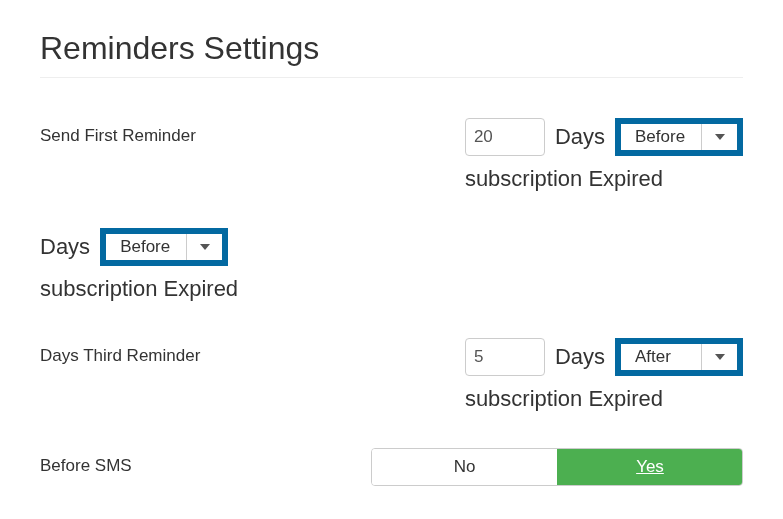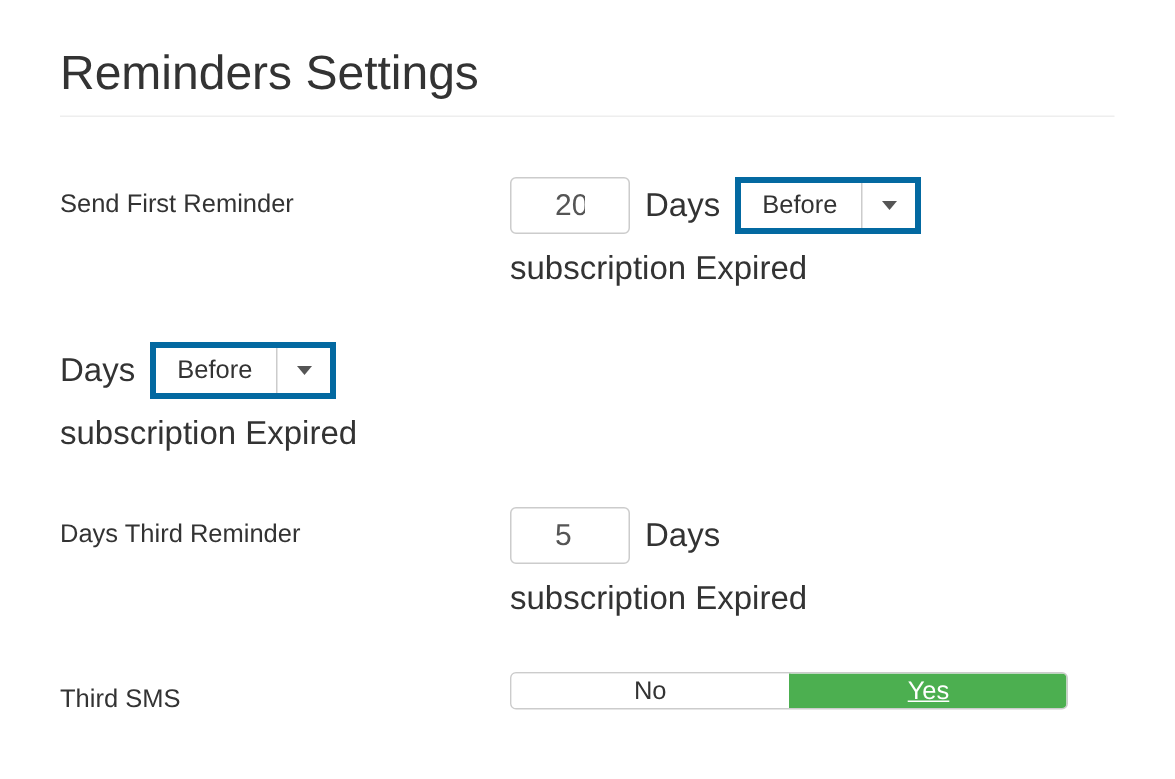--- a/index.html
+++ b/index.html
@@ -22,20 +22,21 @@
     }
     hr.divider {
       border: none;
       border-top: 1px solid #eee;
       margin-bottom: 40px;
     }
     .form-row {
       display: flex;
       align-items: flex-start;
       margin-bottom: 36px;
+      justify-content: space-between;
     }
     .form-row:last-child {
       margin-bottom: 0;
     }
     .form-label {
       width: 300px;
       flex-shrink: 0;
       font-size: 17px;
       color: #333;
       padding-top: 8px;
@@ -47,33 +48,33 @@
     .inline-controls {
       display: flex;
       align-items: center;
       gap: 10px;
     }
     input.days-input {
       width: 80px;
       height: 38px;
       border: 1px solid #ccc;
       border-radius: 4px;
-      padding: 6px 29px;
-      font-size: 20px;
+      padding: 6px 8px;
+      font-size: 17px;
       color: #555;
       background: #fff;
     }
     span.days-label {
       font-size: 22px;
       color: #333;
     }
     .dropdown {
       display: inline-flex;
       align-items: stretch;
-      border: 4px solid #0369a1;
+      border: 6px solid #0369a1;
       border-radius: 0;
       overflow: hidden;
       height: 38px;
       background: #fff;
     }
     .dropdown-value {
       padding: 7px 14px;
       font-size: 17px;
       color: #333;
       min-width: 80px;
@@ -96,21 +97,21 @@
     .helper-text {
       font-size: 22px;
       color: #333;
       margin-top: 10px;
     }
     .toggle-group {
       display: inline-flex;
       border-radius: 4px;
       overflow: hidden;
       border: 1px solid #ccc;
-      height: 25px;
+      height: 38px;
     }
     .toggle-option {
       width: 185px;
       display: flex;
       align-items: center;
       justify-content: center;
       font-size: 17px;
       cursor: pointer;
       background: #fff;
       color: #333;
@@ -170,24 +171,32 @@
     <div class="helper-text">subscription Expired</div>
   </div>
 </div>
 
 <div class="form-row">
   <div class="form-label">Days Third Reminder</div>
   <div class="form-control-group">
     <div class="inline-controls">
       <input class="days-input" type="text" value="5" style="">
       <span class="days-label">Days</span>
+      <div class="dropdown">
+        <span class="dropdown-value">After</span>
+        <span class="dropdown-caret">
+          <svg viewBox="0 0 10 6">
+              <path d="M0 0 L5 6 L10 0 Z"></path>
+            </svg>
+        </span>
+      </div>
     </div>
     <div class="helper-text">subscription Expired</div>
   </div>
 </div>
 
 <div class="form-row">
-  <div class="form-label">Third SMS</div>
+  <div class="form-label">Before SMS</div>
   <div class="toggle-group">
     <button class="toggle-option">No</button>
     <button class="toggle-option active">Yes</button>
   </div>
 </div>
 
 </body></html>

